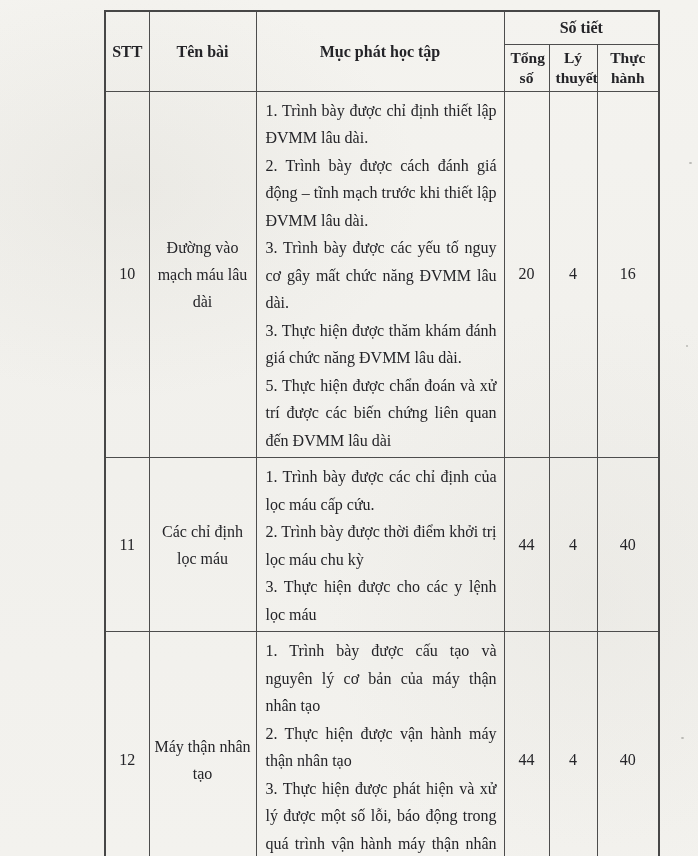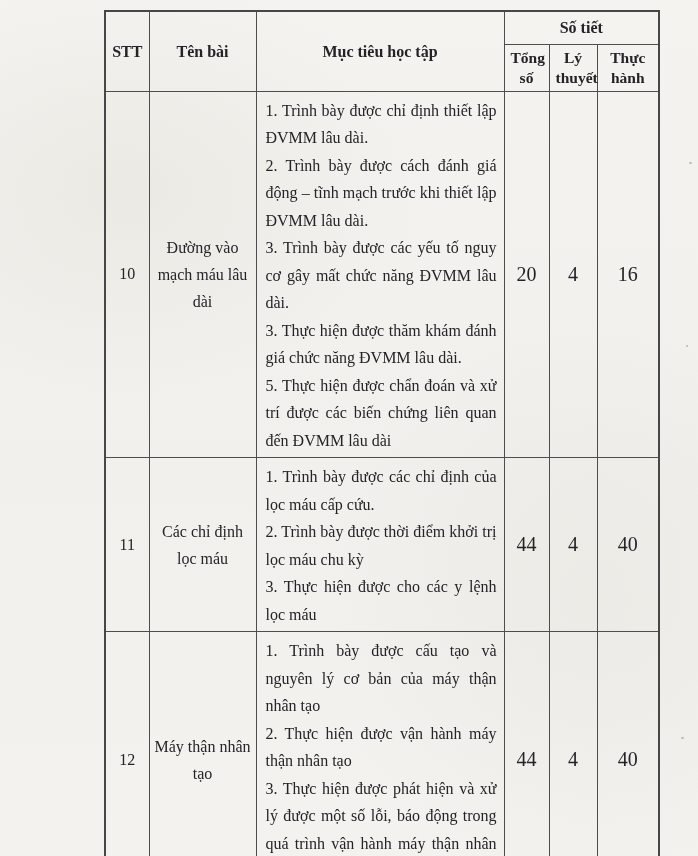--- a/index.html
+++ b/index.html
@@ -71,21 +71,21 @@
   td.cell-obj {
     vertical-align: top;
     text-align: justify;
     font-size: 16px;
     line-height: 27.5px;
     padding: 5px 7px 3px 9px;
   }
   td.cell-obj p { margin: 0; }
   td.cell-num {
     text-align: center;
-    font-size: 20px;
+    font-size: 16px;
   }
 
   .speck {
     position: absolute;
     background: #8a8a86;
     border-radius: 50%;
     opacity: 0.55;
   }
   .speck.s1 { width: 3px; height: 2px; right: 6px;  top: 162px; }
   .speck.s2 { width: 2px; height: 2px; right: 10px; top: 345px; }
@@ -100,21 +100,21 @@
       <col class="c-title">
       <col class="c-obj">
     <col class="c-total">
       <col class="c-theory">
       <col class="c-practice">
   </colgroup>
   <thead>
     <tr class="head-top">
       <th rowspan="2">STT</th>
       <th rowspan="2">Tên bài</th>
-      <th rowspan="2">Mục tiêu học tập</th>
+      <th rowspan="2">Mục phát học tập</th>
       <th colspan="3">Số tiết</th>
     </tr>
     <tr class="head-sub">
       <th>Tổng số</th>
       <th>Lý thuyết</th>
       <th>Thực hành</th>
     </tr>
   </thead>
   <tbody>
 

